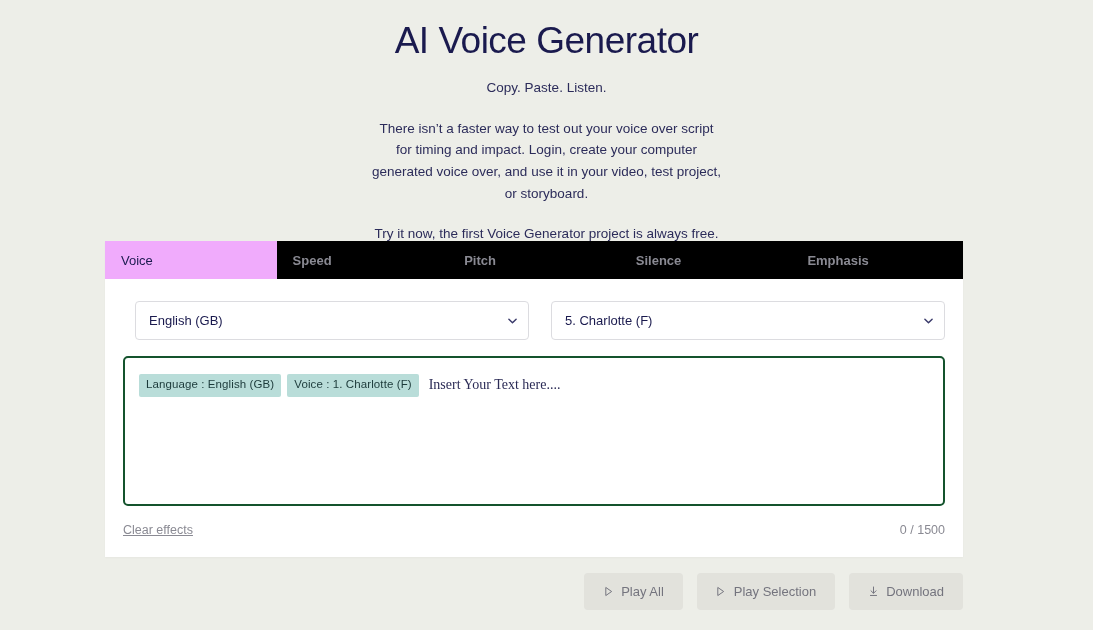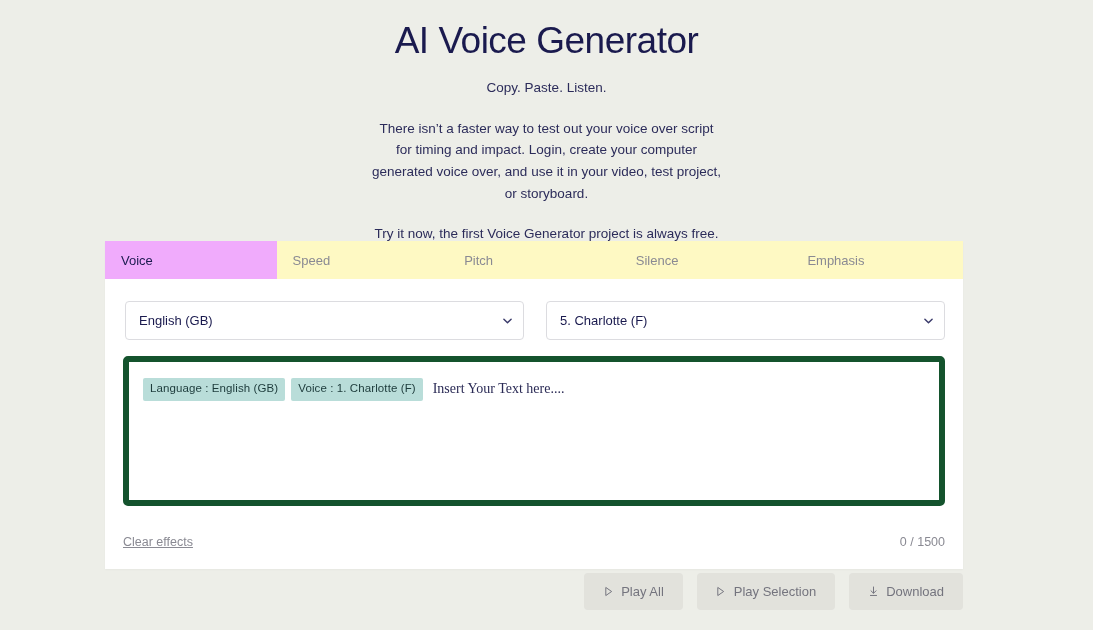--- a/index.html
+++ b/index.html
@@ -71,35 +71,36 @@
     height: 38px;
     background: #dfdfd9;
   }
   .tab {
     flex: 1 1 0;
     display: flex;
     align-items: center;
     padding-left: 16px;
     font-size: 13px;
     color: #8a8a93;
-    background: #fef9c3;
+    background: #000000;
     cursor: pointer;
     user-select: none;
+    font-weight: bold;
   }
   .tab.active {
     background: #f0abfc;
     color: #1a1a4e;
     font-weight: 400;
   }
 
   
   .select-row {
     display: flex;
     gap: 22px;
-    padding: 22px 18px 0 20px;
+    padding: 22px 18px 0 30px;
   }
   .select-wrap {
     position: relative;
     flex: 1 1 0;
   }
   .select-box {
     width: 100%;
     height: 39px;
     border: 1px solid #dcdce0;
     border-radius: 4px;
@@ -118,23 +119,23 @@
     transform: translateY(-50%);
     width: 9px;
     height: 9px;
     pointer-events: none;
     color: #3b3b6b;
   }
   .chev svg { display: block; }
 
   
   .editor {
-    margin: 16px 18px 12px 18px;
+    margin: 16px 18px 0 18px;
     height: 150px;
-    border: 6px solid #14532d;
+    border: 2px solid #14532d;
     border-radius: 5px;
     background: #fff;
     padding: 16px 14px;
     overflow: hidden;
   }
   .editor-line {
     display: flex;
     align-items: center;
     flex-wrap: wrap;
     gap: 6px;

